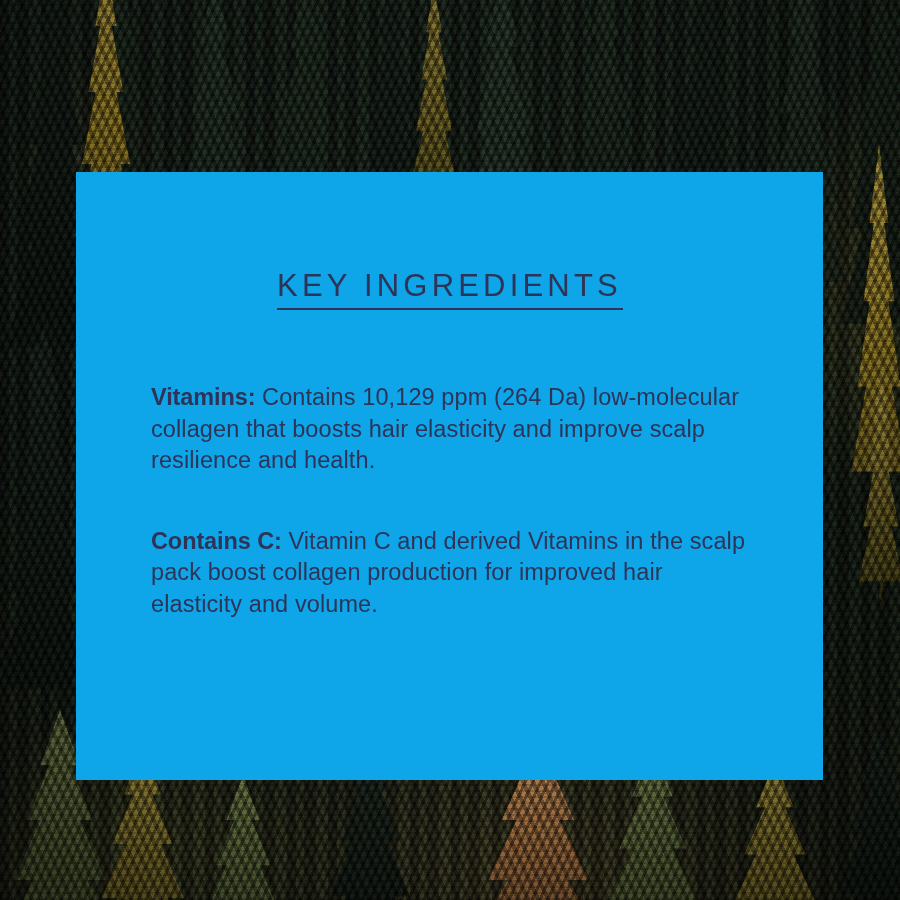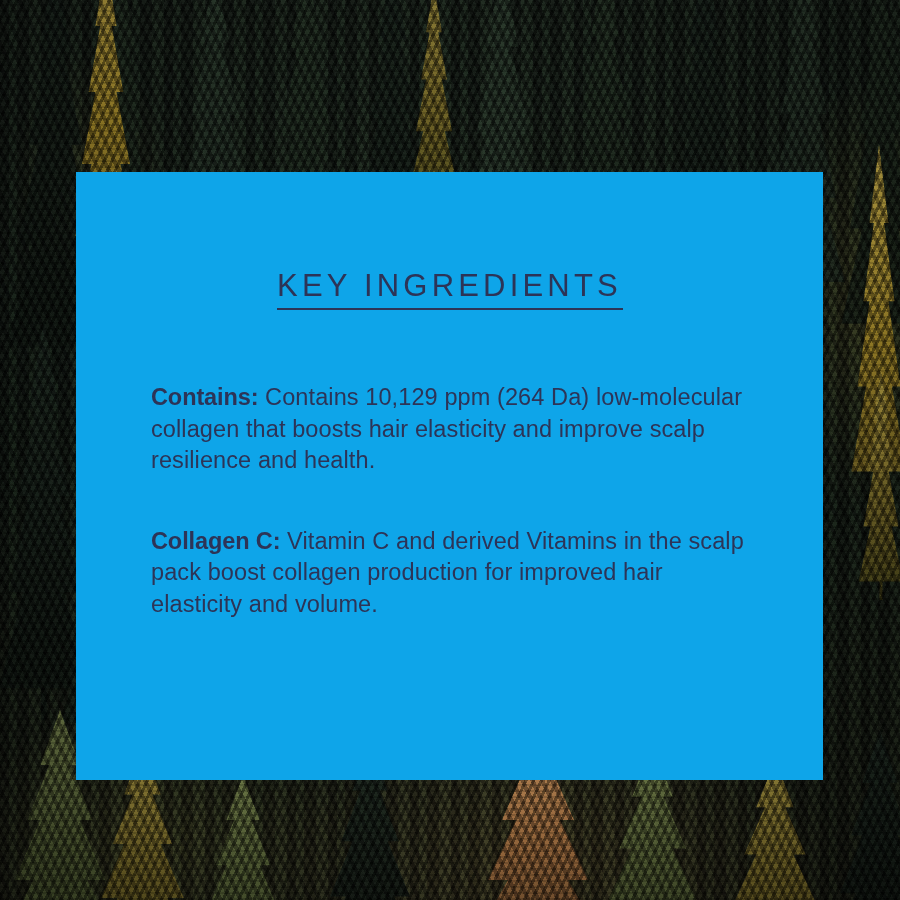--- a/index.html
+++ b/index.html
@@ -184,20 +184,20 @@
     <div class="grain"></div>
   </div>
 
   <div class="card">
 
     <div class="card-title">KEY INGREDIENTS</div>
     <div class="title-rule"></div>
 
     <div class="body-block">
 
-      <p class="para"><span class="lead">Contains:</span><span> Contains 10,129 ppm (264 Da) low-molecular collagen that boosts hair elasticity and improve scalp resilience and health.</span></p>
-
-      <p class="para"><span class="lead">Collagen C:</span><span> Vitamin C and derived Vitamins in the scalp pack boost collagen production for improved hair elasticity and volume.</span></p>
+      <p class="para"><span class="lead">Vitamins:</span><span> Contains 10,129 ppm (264 Da) low-molecular collagen that boosts hair elasticity and improve scalp resilience and health.</span></p>
+
+      <p class="para"><span class="lead">Contains C:</span><span> Vitamin C and derived Vitamins in the scalp pack boost collagen production for improved hair elasticity and volume.</span></p>
 
     </div>
   </div>
 
 </div>
 
 </body></html>

